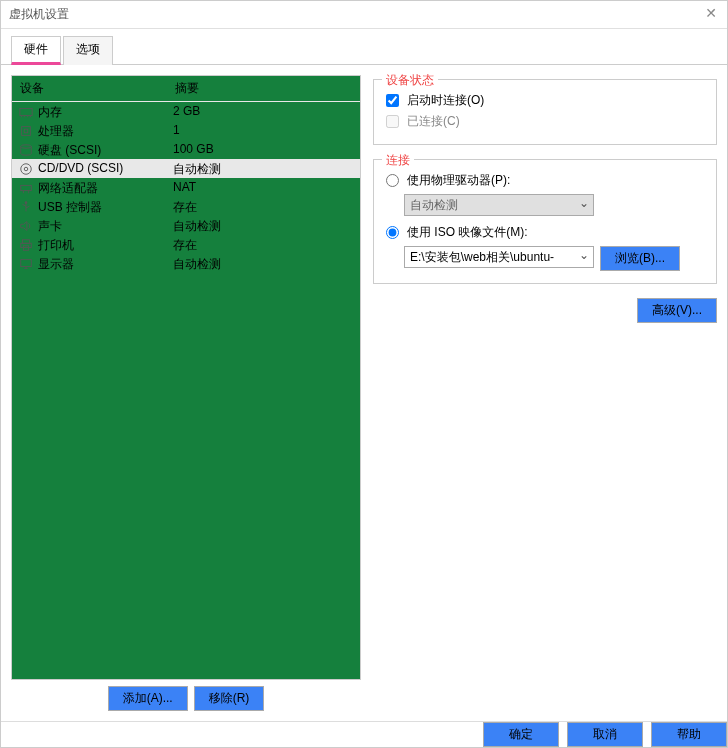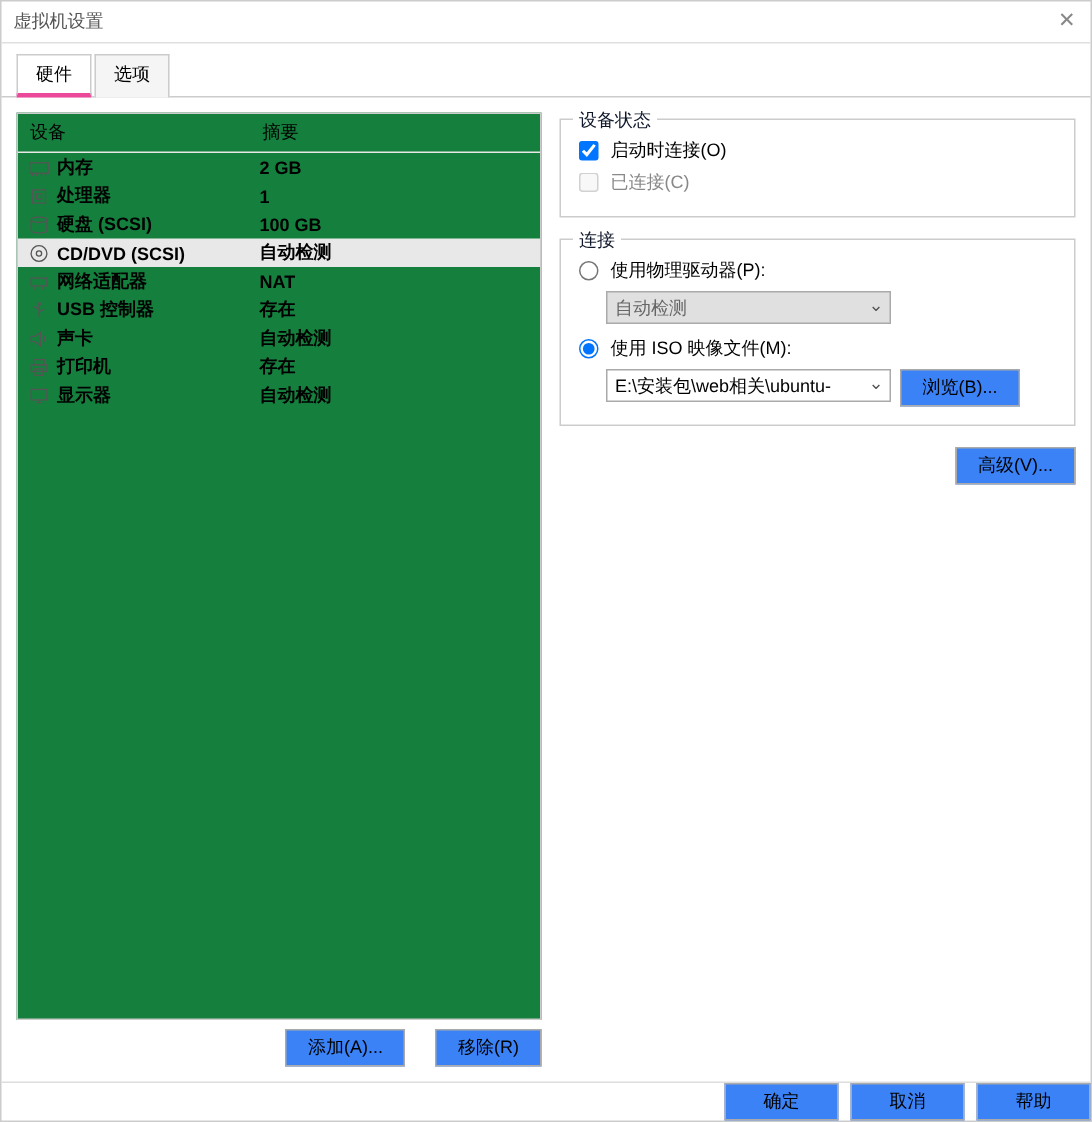--- a/index.html
+++ b/index.html
@@ -81,47 +81,45 @@
     .hardware-header {
       display: flex;
       padding: 4px 8px;
       border-bottom: 1px solid #e8e8e8;
     }
     .hardware-header .col1 {
       width: 155px;
     }
     .hardware-row {
       display: flex;
-      align-items: center;
       padding: 2px 6px;
       cursor: default;
       height: 19px;
-      font-weight: bold;
     }
     .hardware-row.selected {
       background: #e8e8e8;
     }
     .hardware-row .hw-icon {
       width: 16px;
       height: 16px;
       margin-right: 4px;
       display: flex;
       align-items: center;
       justify-content: center;
     }
     .hardware-row .hw-name {
       width: 135px;
     }
     .hardware-row .hw-summary {
       flex: 1;
     }
     .list-buttons {
       display: flex;
-      justify-content: flex-end;
-      gap: 20px;
+      justify-content: center;
+      gap: 6px;
       margin-top: 6px;
     }
     .btn {
       padding: 3px 14px;
       border: 1px solid #aaa;
       background: #3b82f6;
       cursor: default;
       min-width: 70px;
       text-align: center;
     }
@@ -136,21 +134,21 @@
       padding: 10px 12px 12px 12px;
       position: relative;
       margin-top: 4px;
     }
     .groupbox-title {
       position: absolute;
       top: -8px;
       left: 8px;
       background: #fff;
       padding: 0 4px;
-      color: #0f172a;
+      color: #ef4444;
     }
     .checkbox-row, .radio-row {
       display: flex;
       align-items: center;
       padding: 2px 0;
       gap: 4px;
     }
     .checkbox-row input, .radio-row input {
       margin: 0 4px 0 0;
     }

